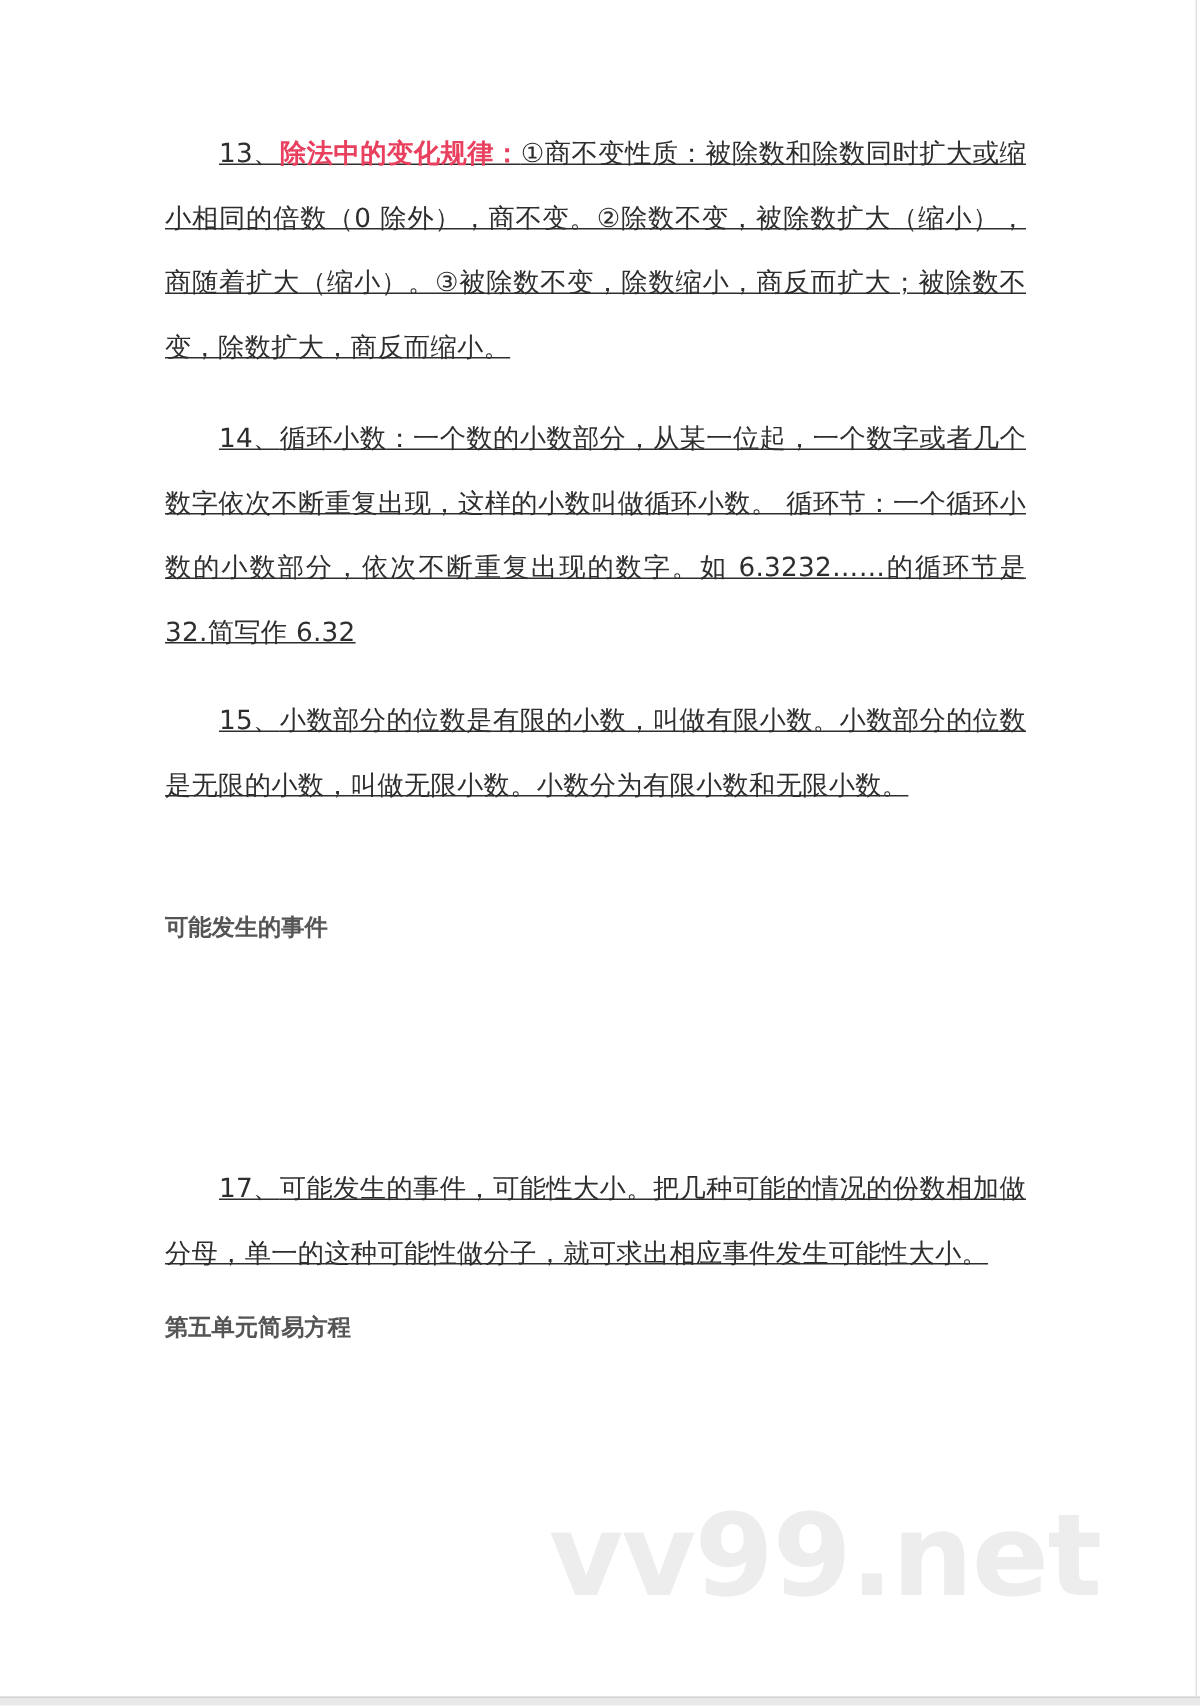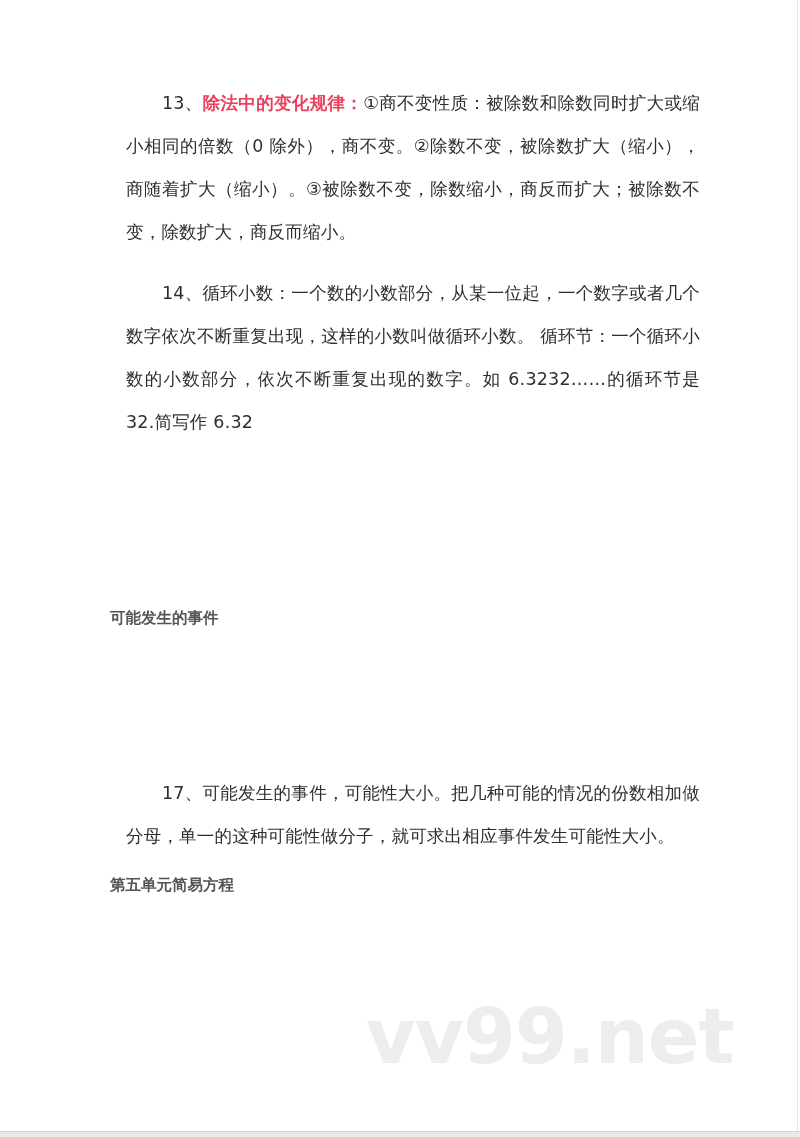--- a/index.html
+++ b/index.html
@@ -28,29 +28,30 @@
       position: absolute;
       left: 0;
       top: 1131px;
       width: 800px;
       height: 6px;
       background: #e9e9e9;
       border-top: 1px solid #d4d4d4;
     }
     .para {
       position: absolute;
-      left: 126px;
+      left: 110px;
       width: 574px;
       font-size: 17.5px;
       line-height: 43px;
       text-indent: 36px;
       letter-spacing: 0.2px;
       color: #2e2e2e;
       margin: 0;
       text-align: justify;
+      text-decoration: underline;
     }
     .para .hl {
       color: #e8405e;
       font-weight: bold;
     }
     .heading {
       position: absolute;
       left: 110px;
       font-family: "DejaVu Serif", "Liberation Serif", serif;
       font-size: 15.5px;
@@ -72,20 +73,21 @@
   </style>
 </head>
 <body>
 
 <div class="page">
 
   <p class="para" style="top:82px;"><span>13、</span><span class="hl">除法中的变化规律：</span><span>①商不变性质：被除数和除数同时扩大或缩小相同的倍数（0 除外），商不变。②除数不变，被除数扩大（缩小），商随着扩大（缩小）。③被除数不变，除数缩小，商反而扩大；被除数不变，除数扩大，商反而缩小。</span></p>
 
   <p class="para" style="top:272px;"><span>14、</span><span>循环小数：一个数的小数部分，从某一位起，一个数字或者几个数字依次不断重复出现，这样的小数叫做循环小数。 循环节：一个循环小数的小数部分，依次不断重复出现的数字。如 6.3232……的循环节是 32.简写作 6.32</span></p>
 
+  <p class="para" style="top:460px;"><span>15、</span><span>小数部分的位数是有限的小数，叫做有限小数。小数部分的位数是无限的小数，叫做无限小数。小数分为有限小数和无限小数。</span></p>
 
   <h3 class="heading" style="top:608px;">可能发生的事件</h3>
 
 
   <p class="para" style="top:772px;"><span>17、</span><span>可能发生的事件，可能性大小。把几种可能的情况的份数相加做分母，单一的这种可能性做分子，就可求出相应事件发生可能性大小。</span></p>
 
   <h3 class="heading" style="top:875px;">第五单元简易方程</h3>
 
   <div class="watermark">vv99.net</div>
 </div>

